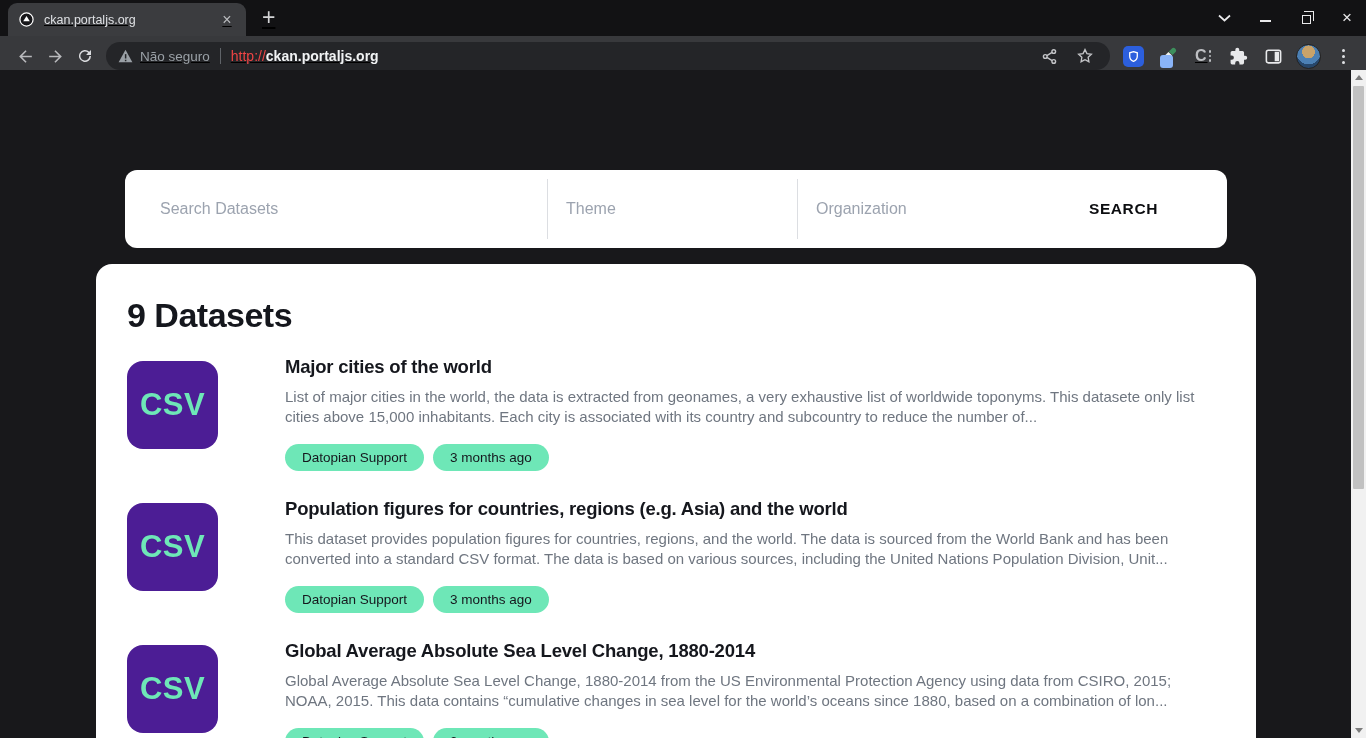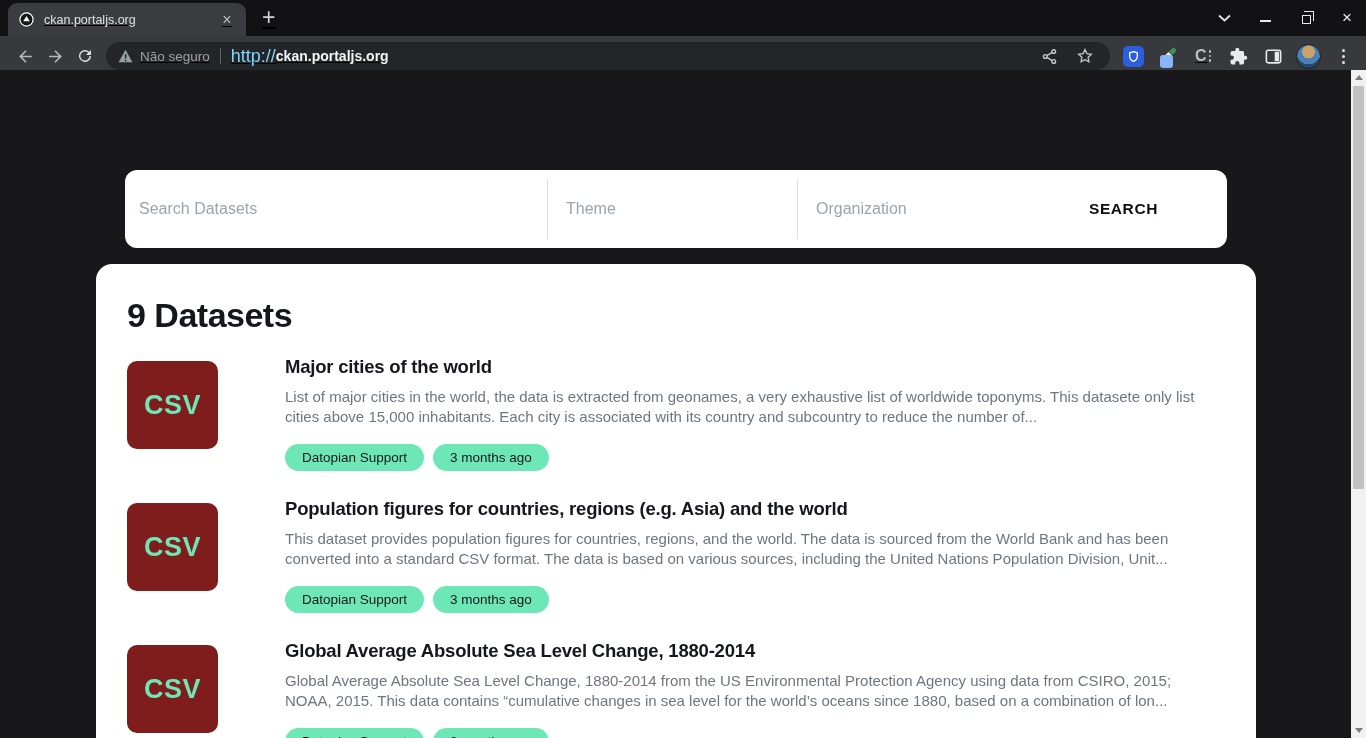--- a/index.html
+++ b/index.html
@@ -30,21 +30,21 @@
   .close-x { font-size:17px; line-height:14px; }
 
   .toolbar { height:40px; background:#38393c; display:flex; align-items:center; padding:0 10px; }
   .nav-btn { width:30px; height:28px; display:flex; align-items:center; justify-content:center; border-radius:50%; }
   .omnibox {
     flex:1; height:28px; background:#242528; border-radius:14px; margin:0 10px 0 6px;
     display:flex; align-items:center; padding:0 12px; min-width:0;
   }
   .sec-text { color:#9aa0a6; font-size:13.5px; margin-left:7px; white-space:nowrap; }
   .omni-divider { width:1px; height:16px; background:#5f6368; margin:0 10px; }
-  .url-scheme { color:#7dd3fc; font-size:18px; }
+  .url-scheme { color:#ef4444; font-size:14px; }
   .url-domain { color:#f1f3f4; font-size:14px; font-weight:600; }
   .omni-spacer { flex:1; }
   .omni-icons { display:flex; align-items:center; gap:18px; margin-right:4px; }
   .ext-icons { display:flex; align-items:center; gap:9px; }
   .ext-slot { width:26px; height:26px; display:flex; align-items:center; justify-content:center; }
   .bw-badge { width:21px; height:21px; background:#2c5fdd; border-radius:5px; display:flex; align-items:center; justify-content:center; }
   .cz-text { color:#bdbfc2; font-size:16px; font-weight:700; letter-spacing:1px; }
   .cz-dots { display:inline-flex; flex-direction:column; gap:2px; margin-left:1px; }
   .cz-dots i { width:2.5px; height:2.5px; background:#bdbfc2; border-radius:50%; }
   .avatar {
@@ -63,41 +63,41 @@
   .search-card {
     position:absolute; left:125px; top:100px; width:1102px; height:78px;
     background:#fff; border-radius:12px; display:flex; align-items:center;
   }
   .sfield { height:100%; display:flex; align-items:center; }
   .sfield input {
     border:none; outline:none; width:100%; font-size:16px;
     font-family:"Liberation Sans","DejaVu Sans",sans-serif; color:#111827; background:transparent;
   }
   .sfield input::placeholder { color:#9ca3af; opacity:1; }
-  .f1 { width:422px; padding-left:14px; }
+  .f1 { width:422px; padding-left:35px; }
   .f2 { width:249px; padding-left:18px; }
   .f3 { flex:1; padding-left:18px; }
   .vdivider { width:1px; height:60px; background:#dcdee2; }
   .search-btn {
     background:none; border:none; font-family:"Liberation Sans","DejaVu Sans",sans-serif;
     font-size:15.5px; font-weight:700; letter-spacing:0.6px; color:#0c0d10;
     margin-right:69px; cursor:pointer;
   }
 
   .results-card {
     position:absolute; left:96px; top:194px; width:1160px; height:620px;
     background:#fff; border-radius:16px; padding:32px 31px 0 31px;
   }
   .results-heading { font-size:34px; font-weight:700; letter-spacing:-0.5px; color:#15171d; margin-bottom:26px; }
 
   .ds-item { display:flex; margin-bottom:32px; }
   .csv-tile {
-    width:91px; height:88px; background:#7f1d1d; border-radius:10px; flex-shrink:0;
+    width:91px; height:88px; background:#4c1d95; border-radius:16px; flex-shrink:0;
     display:flex; align-items:center; justify-content:center;
-    color:#6ee7b7; font-size:27px; font-weight:700; letter-spacing:0.5px;
+    color:#6ee7b7; font-size:31px; font-weight:700; letter-spacing:0.5px;
   }
   .ds-body { margin-left:67px; margin-top:-5px; min-width:0; }
   .ds-title { font-size:18.5px; font-weight:700; color:#15171d; letter-spacing:-0.2px; margin-bottom:9px; }
   .ds-desc {
     font-size:15px; line-height:20px; color:#6f7680; max-width:936px;
     display:-webkit-box; -webkit-line-clamp:2; -webkit-box-orient:vertical; overflow:hidden;
     margin-bottom:17px;
   }
   .ds-badges { display:flex; gap:9px; }
   .badge {

